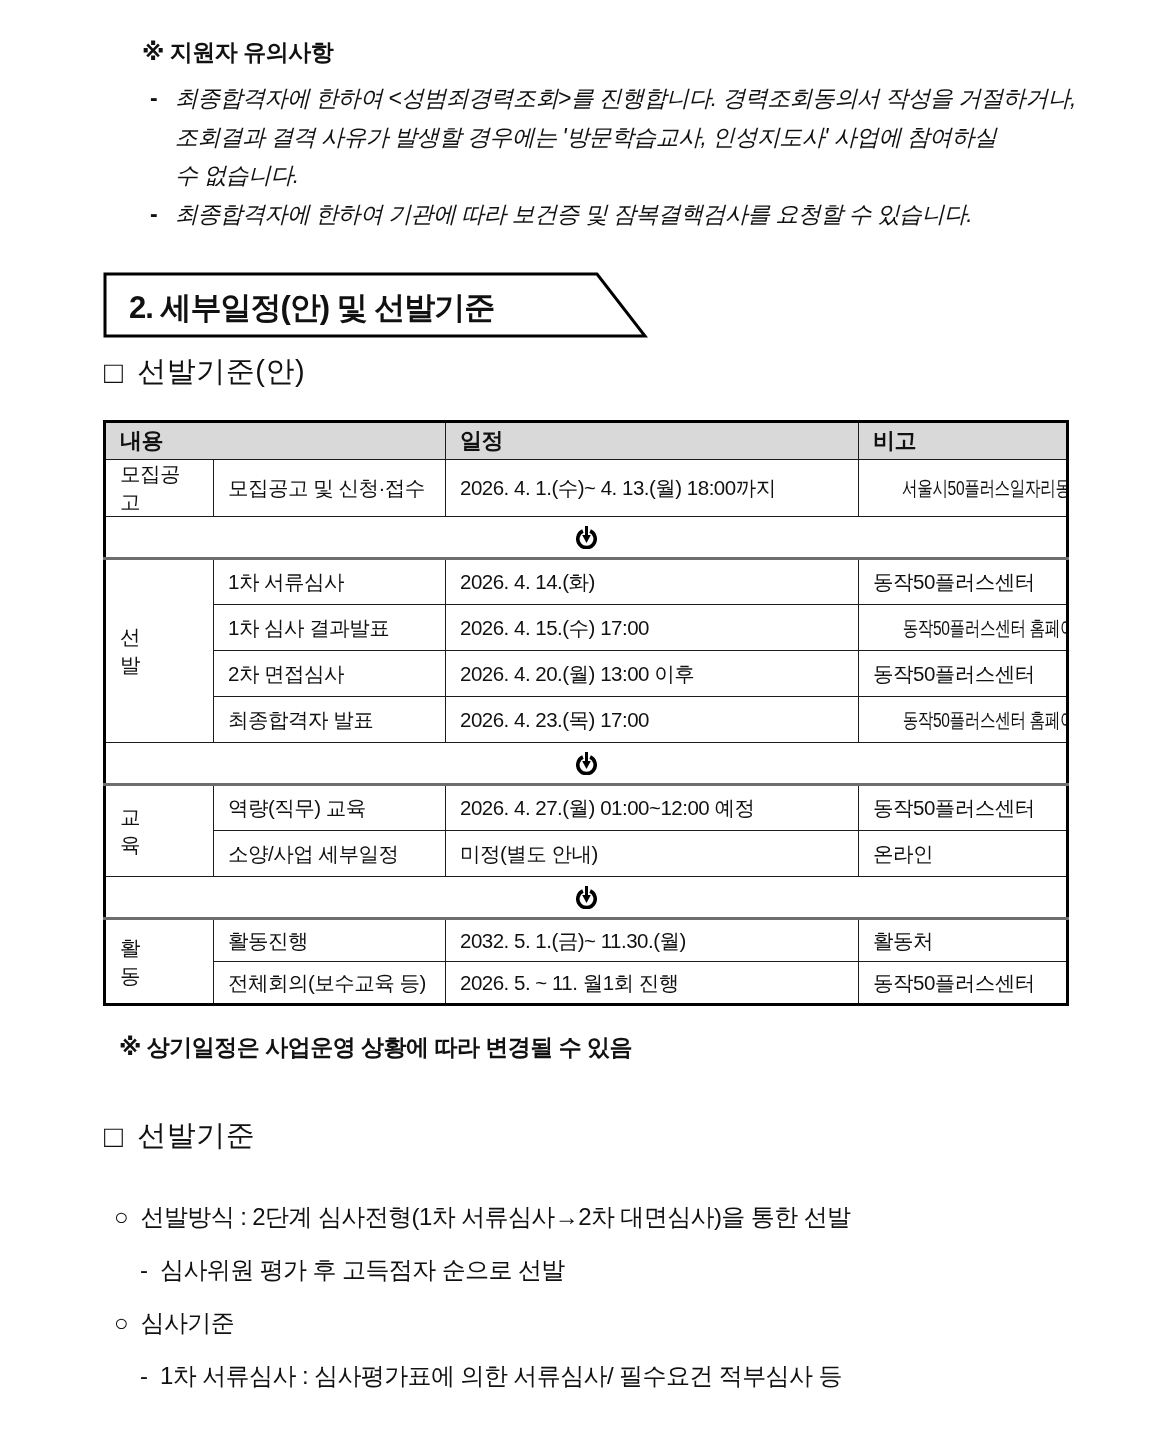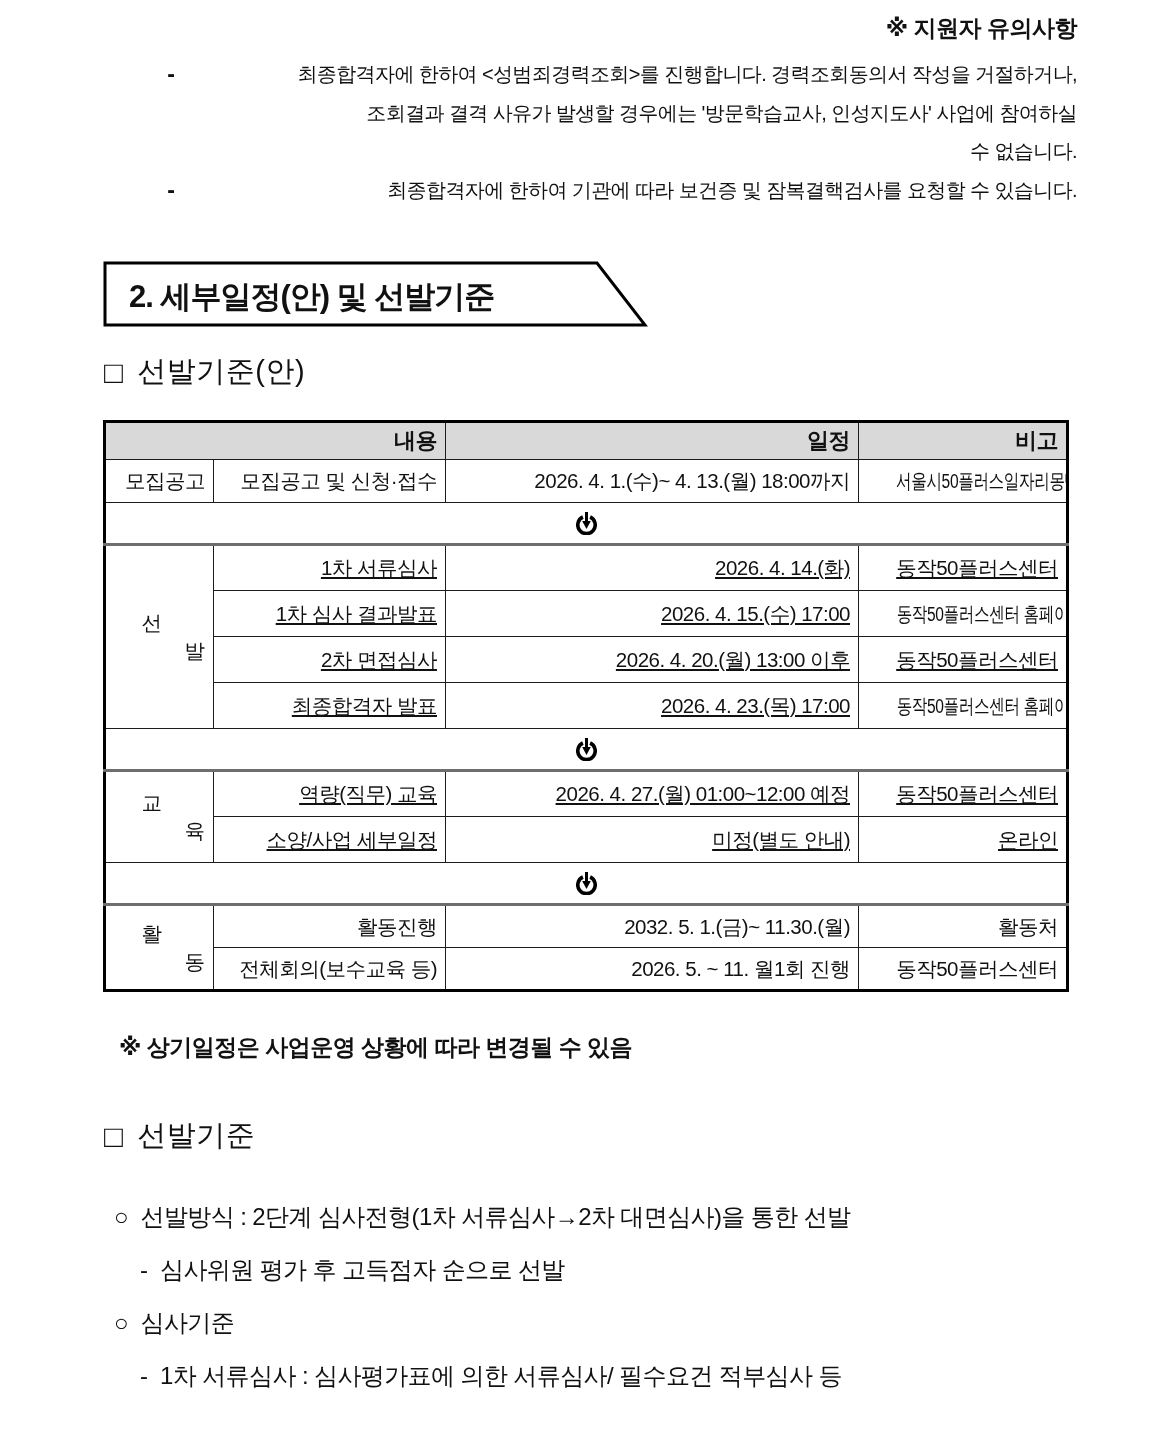--- a/index.html
+++ b/index.html
@@ -4,52 +4,52 @@
 <style>
   * { margin:0; padding:0; box-sizing:border-box; }
   html,body { background:#e9e9e9; }
   .page {
     position:relative; width:1170px; height:1433px; background:#ffffff;
     font-family:"Liberation Sans","DejaVu Sans",sans-serif; color:#111;
     overflow:hidden; margin:0 auto;
   }
 
   
-  .notes { position:absolute; left:142px; top:13px; width:935px;text-align:right; }
+  .notes { position:absolute; left:142px; top:37px; width:935px; }
   .notes-title { font-size:23px; font-weight:600; letter-spacing:-0.5px; margin-bottom:11px; }
   .note-item { display:flex; align-items:flex-start; margin-left:8px; }
   .note-marker { width:25px; font-size:23px; line-height:38.5px; font-weight:600; }
   .note-lines { flex:1; }
-  .note-line { font-size:20px; line-height:38.5px; font-weight:500; letter-spacing:-0.6px; white-space:nowrap; }
-
-  
-  .banner { position:absolute; left:103px; top:261px; width:545px; height:66px; }
+  .note-line { font-size:23px; line-height:38.5px; font-weight:500; letter-spacing:-0.6px; white-space:nowrap;font-style:italic; }
+
+  
+  .banner { position:absolute; left:103px; top:272px; width:545px; height:66px; }
   .banner svg { position:absolute; left:0; top:0; }
   .banner-title {
     position:absolute; left:26px; top:15px; font-size:31px; font-weight:900;
     letter-spacing:-1px; white-space:nowrap;
   }
 
   
   .sq-heading { position:absolute; font-size:29px; font-weight:500; letter-spacing:0.5px; display:flex; align-items:center; }
   .sq-heading .sq { font-size:31px; font-weight:400; margin-right:14px; line-height:1; }
   .h-schedule { left:104px; top:352px; }
   .h-criteria { left:104px; top:1116px; }
 
   
   table.sched {
     position:absolute; left:103px; top:420px; width:963px;
     border-collapse:collapse; border:3px solid #000; table-layout:fixed;
   }
   table.sched th, table.sched td {
-    border:1.4px solid #1c1c1c; text-align:right; vertical-align:middle;
-    font-size:20.5px; letter-spacing:-0.5px; padding:0 8px; overflow:hidden;
+    border:1.4px solid #1c1c1c; text-align:left; vertical-align:middle;
+    font-size:20.5px; letter-spacing:-0.5px; padding:0 14px; overflow:hidden;
   }
   table.sched th { background:#d9d9d9; font-weight:700; font-size:22px; height:38px; }
-  td.r { height:46px;text-decoration:underline; }
+  td.r { height:46px; }
   td.r-sm { height:43px; }
   td.grp { font-weight:500; }
   .spread { letter-spacing:2.1em; margin-right:-2.1em; }
   .squeeze { display:inline-block; transform:scaleX(0.76); transform-origin:center; white-space:nowrap; }
   tr.flow td { height:42px; border-bottom:3.5px solid #6e6e6e; }
   tr.flow td svg { display:block; margin:0 auto; }
 
   
   .table-note { position:absolute; left:119px; top:1032px; font-size:23px; font-weight:600; letter-spacing:-0.5px; }
 

